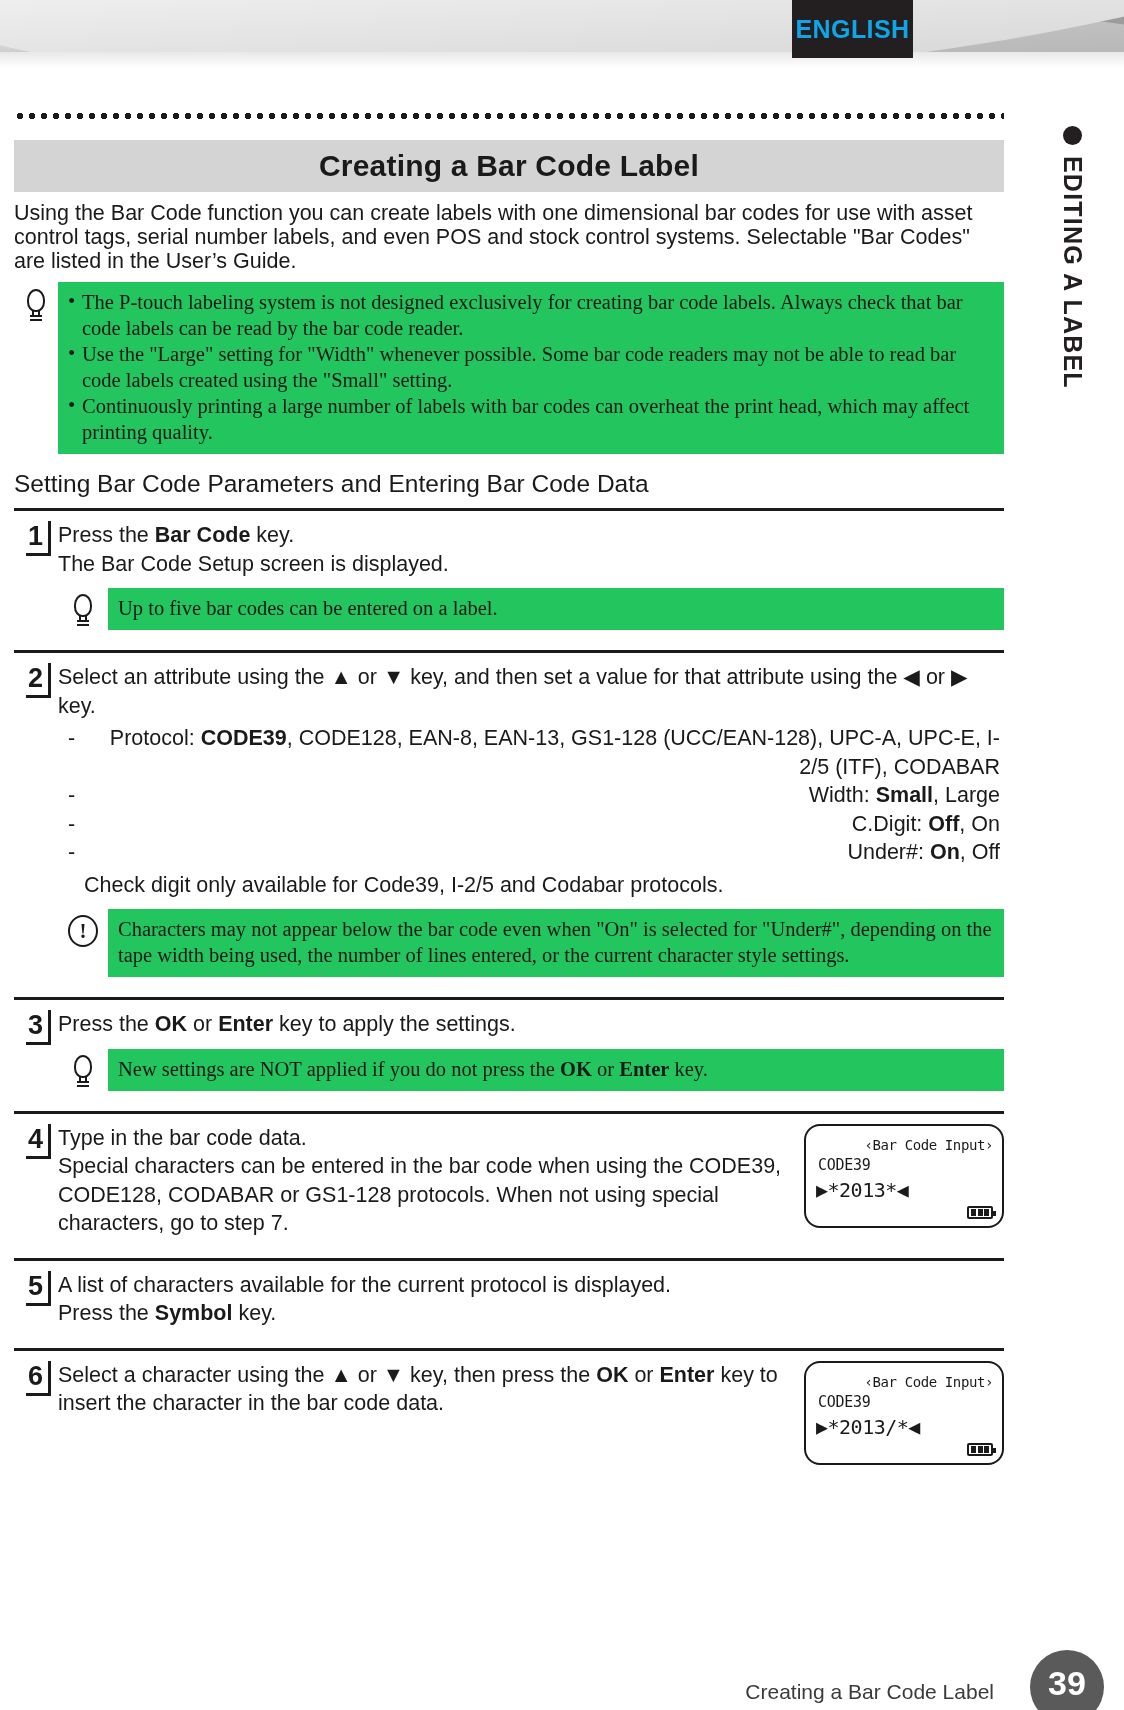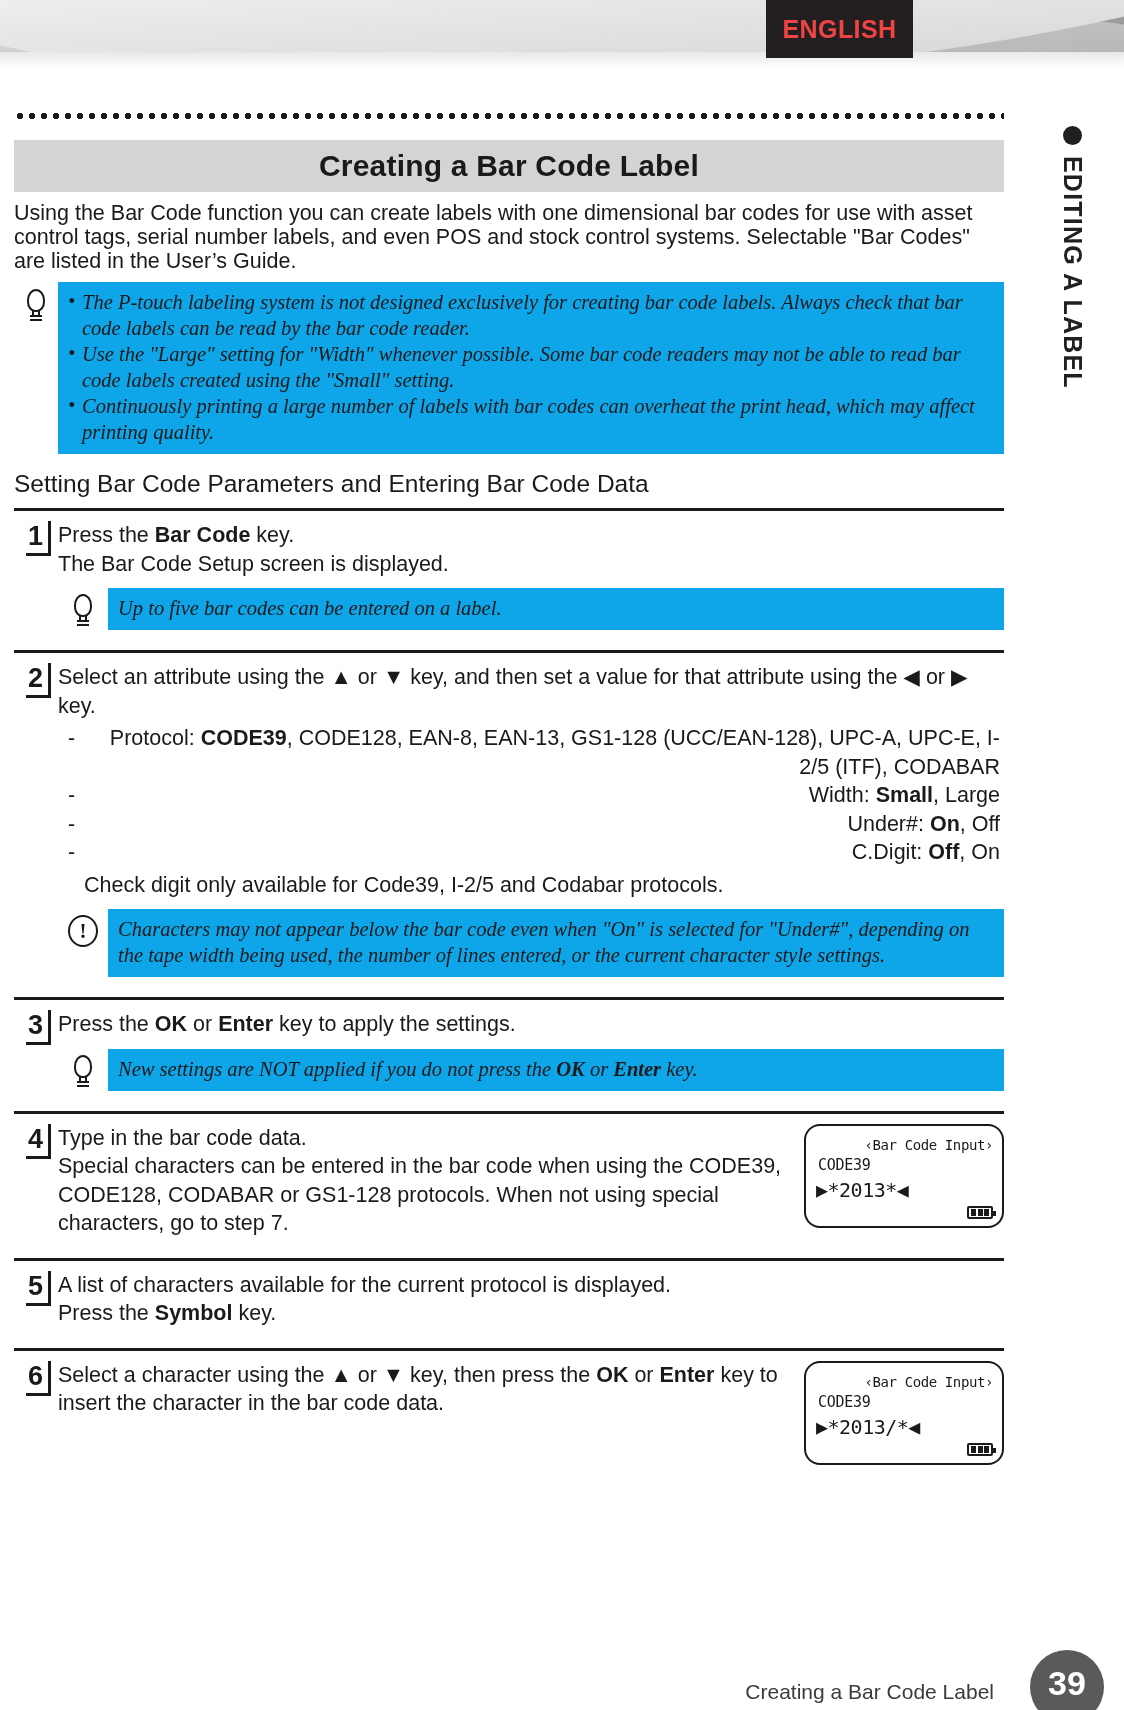--- a/index.html
+++ b/index.html
@@ -29,22 +29,22 @@
     position:absolute; left:-60px; top:8px; width:1400px; height:260px;
     border-radius:50% 50% 46% 46%;
     background:linear-gradient(180deg,#c9c9c9 0%,#b4b4b4 30%,#a6a6a6 100%);
     transform:rotate(-2.4deg);
   }
   .banner-white-bottom {
     position:absolute; left:0; top:52px; width:1124px; height:22px;
     background:linear-gradient(180deg,#e8e8e8 0%,#ffffff 70%);
   }
   .lang-tab {
-    position:absolute; right:211px; top:0; width:147px; height:58px;
-    background:#231f20; color:#ef4444;
+    position:absolute; right:211px; top:0; width:121px; height:58px;
+    background:#231f20; color:#0ea5e9;
     display:flex; align-items:center; justify-content:center;
     font-size:25px; font-weight:bold; letter-spacing:.4px;
   }
 
   
   .dotted-rule {
     position:absolute; left:14px; top:112px; width:990px; height:8px;
     background-image:radial-gradient(circle, #1a1a1a 42%, rgba(0,0,0,0) 46%);
     background-size:12px 8px; background-repeat:repeat-x;
   }
@@ -69,22 +69,22 @@
     display:flex; align-items:center; justify-content:center;
     font-size:30px; font-weight:bold; color:#1a1a1a; letter-spacing:.2px;
   }
 
   .intro { font-size:21.5px; line-height:24px; margin-top:9px; }
 
   
   .note { display:flex; align-items:flex-start; margin-top:9px; }
   .note-icon { width:44px; flex:0 0 44px; padding-top:7px; display:flex; justify-content:center; }
   .note-body {
-    flex:1; background:#0ea5e9; padding:7px 12px 9px 10px;
-    font-family:"Liberation Serif", serif; font-size:20.5px; line-height:26px; color:#1a1a1a;font-style:italic;
+    flex:1; background:#22c55e; padding:7px 12px 9px 10px;
+    font-family:"Liberation Serif", serif; font-size:20.5px; line-height:26px; color:#1a1a1a;
   }
   .note-body ul { margin:0; padding:0; list-style:none; }
   .note-body li { position:relative; padding-left:14px; }
   .note-body li::before { content:"\2022"; position:absolute; left:0; top:-1px; }
 
   
   .bulb { position:relative; width:22px; height:34px; }
   .bulb-globe {
     position:absolute; left:2px; top:0; width:18px; height:23px;
     border:2px solid #1a1a1a; border-radius:50% 50% 45% 45%;
@@ -235,22 +235,22 @@
   <div class="step-rule"></div>
   <div class="step">
     <div class="step-num"><span class="nbox">2</span></div>
     <div class="step-body">
       <div>
         <span>Select an attribute using the </span><span>▲</span><span> or </span><span>▼</span><span> key, and then set a value for that attribute using the </span><span>◀</span><span> or </span><span>▶</span><span> key.</span>
       </div>
       <ul class="dash-list">
         <li><span>Protocol: </span><b>CODE39</b><span>, CODE128, EAN-8, EAN-13, GS1-128 (UCC/EAN-128), UPC-A, UPC-E, I-2/5 (ITF), CODABAR</span></li>
         <li><span>Width: </span><b>Small</b><span>, Large</span></li>
+        <li><span>C.Digit: </span><b>Off</b><span>, On</span></li>
         <li><span>Under#: </span><b>On</b><span>, Off</span></li>
-        <li><span>C.Digit: </span><b>Off</b><span>, On</span></li>
       </ul>
       <div class="dash-cont">Check digit only available for Code39, I-2/5 and Codabar protocols.</div>
       <div class="note-inner">
         <div class="note-icon">
             <div class="warn">!</div>
           </div>
         <div class="note-body">Characters may not appear below the bar code even when "On" is selected for "Under#", depending on the tape width being used, the number of lines entered, or the current character style settings.</div>
       </div>
     </div>
   </div>

